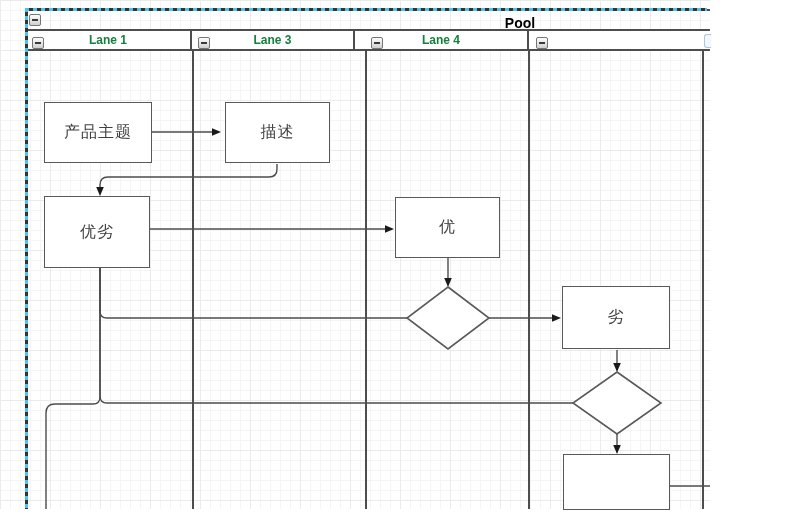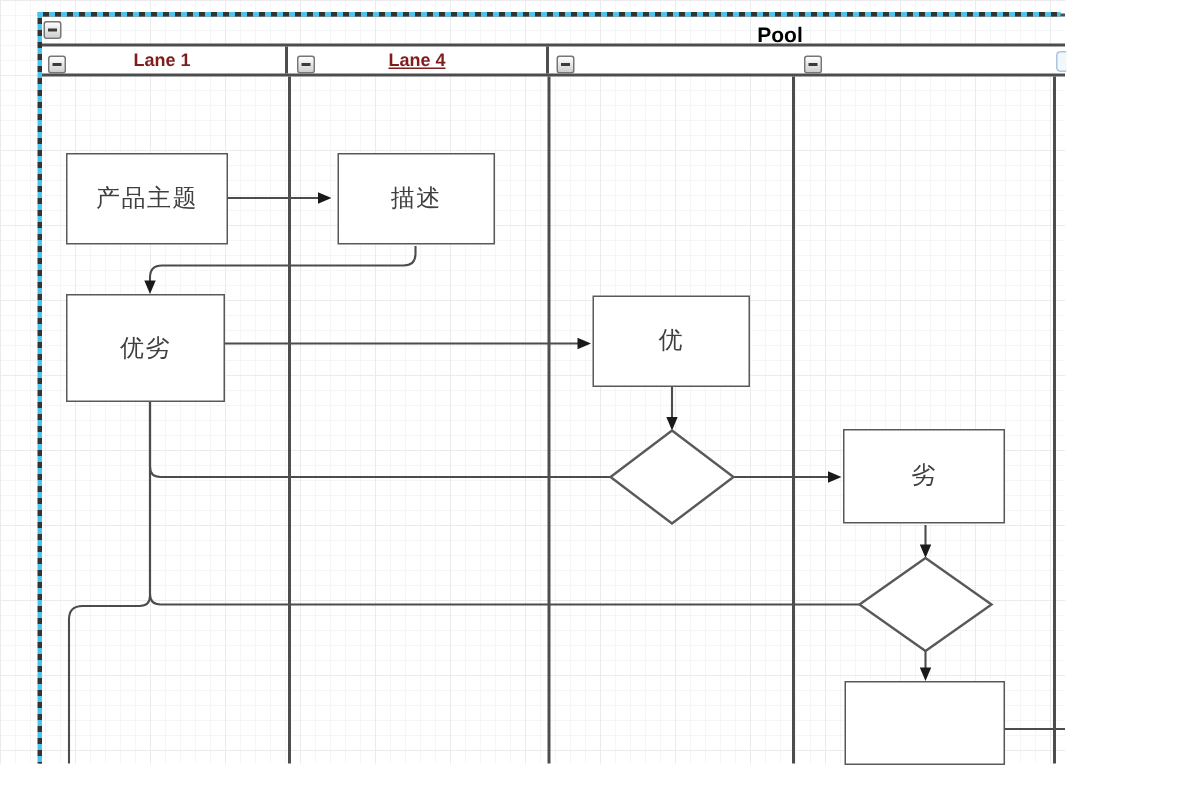--- a/index.html
+++ b/index.html
@@ -38,21 +38,21 @@
     background:repeating-linear-gradient(180deg,#4ac3ee 0 4px,#33332f 4px 8px); }
 
   .pool-header { position:absolute; left:28px; top:11px; width:682px; height:18px; background:transparent; }
   .pool-title { position:absolute; left:490px; top:15px; width:60px; text-align:center;
     font-size:14px; font-weight:bold; color:#000; }
 
   .lane-row { position:absolute; left:26px; top:29px; width:684px; height:22px;
     display:flex; border-top:2px solid #4d4d4d; border-bottom:2px solid #4d4d4d; background:#fff; }
   .lane-cell { position:relative; height:100%; border-right:2px solid #4d4d4d;
     display:flex; align-items:center; justify-content:center;
-    font-size:12px; font-weight:bold; color:#7f1d1d; }
+    font-size:12px; font-weight:bold; color:#15803d; }
   .lane-cell.last { border-right:none; }
 
   .lane-divider { position:absolute; top:51px; width:2px; height:458px; background:#4d4d4d; }
 
   .collapse { position:absolute; width:12px; height:12px;
     border:1px solid #767676; border-radius:2px;
     background:linear-gradient(#fefefe,#cfcfcf);
     display:flex; align-items:center; justify-content:center; }
   .collapse .minus { width:6px; height:2px; background:#3a3a3a; }
   .collapse.in-lane { position:absolute; }
@@ -121,21 +121,24 @@
     <div class="pool-header"></div>
     <div class="pool-title">Pool</div>
     <div class="collapse" style="left:29px; top:14px;">
       <div class="minus"></div>
     </div>
 
     <div class="lane-row">
       <div class="lane-cell" style="width:166px;">
         <span>Lane 1</span>
       </div>
-      <div class="lane-cell" style="width:174px;text-decoration:underline;">
+      <div class="lane-cell" style="width:163px;">
+        <span>Lane 3</span>
+      </div>
+      <div class="lane-cell" style="width:174px;">
         <span>Lane 4</span>
       </div>
       <div class="lane-cell last" style="flex:1;"></div>
     </div>
 
     <div class="collapse in-lane" style="left:32px;  top:37px;">
         <div class="minus"></div>
       </div>
     <div class="collapse in-lane" style="left:198px; top:37px;">
         <div class="minus"></div>

